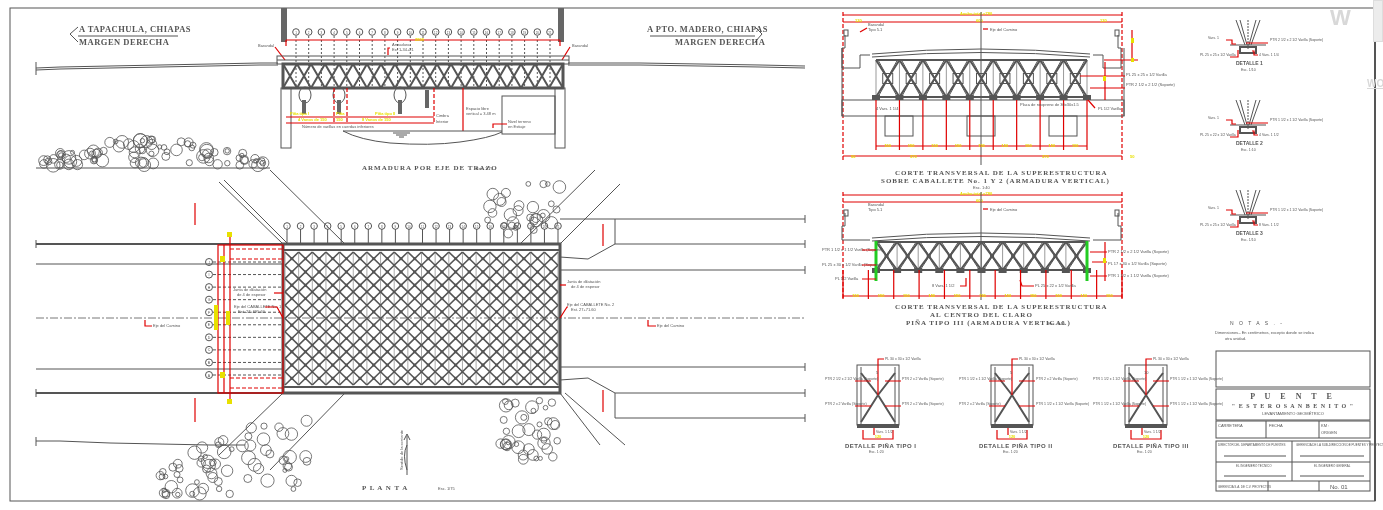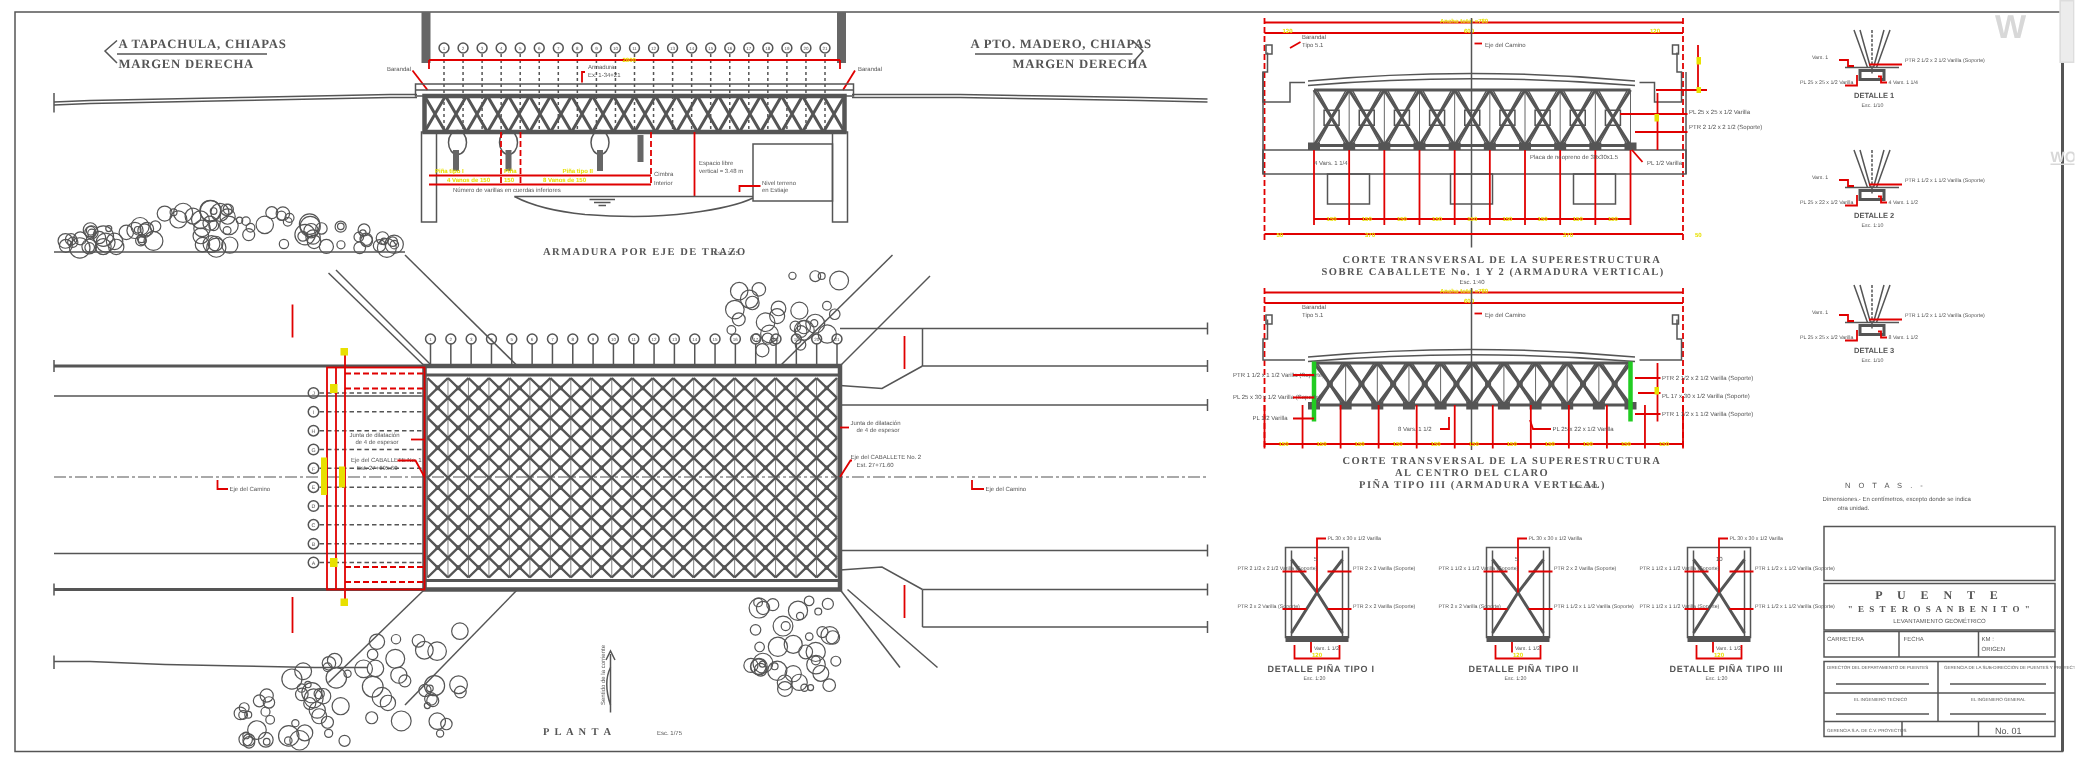--- a/index.html
+++ b/index.html
@@ -1441,15 +1441,15 @@
     <line x1="1224" y1="476" x2="1286" y2="476" class="ln"></line>
     <line x1="1300" y1="476" x2="1364" y2="476" class="ln"></line>
     <line x1="1268" y1="481" x2="1268" y2="491" class="ln"></line>
     <line x1="1319" y1="481" x2="1319" y2="491" class="ln"></line>
     <text x="1218" y="488" class="t-small" style="font-size:3px">GERENCIA S.A. DE C.V. PROYECTOS</text>
     <text x="1330" y="489" class="t-small" style="font-size:6px">No. 01</text>
   </g>
 </svg>
 
 <div class="watermark" style="left:1330px;top:5px;font-size:22px;">W</div>
-<div class="watermark" style="left:1367px;top:100px;font-size:10px;text-decoration:underline;">WO</div>
+<div class="watermark" style="left:1367px;top:78px;font-size:10px;text-decoration:underline;">WO</div>
 <div class="side-panel"></div>
 </div>
 
 </body></html>

